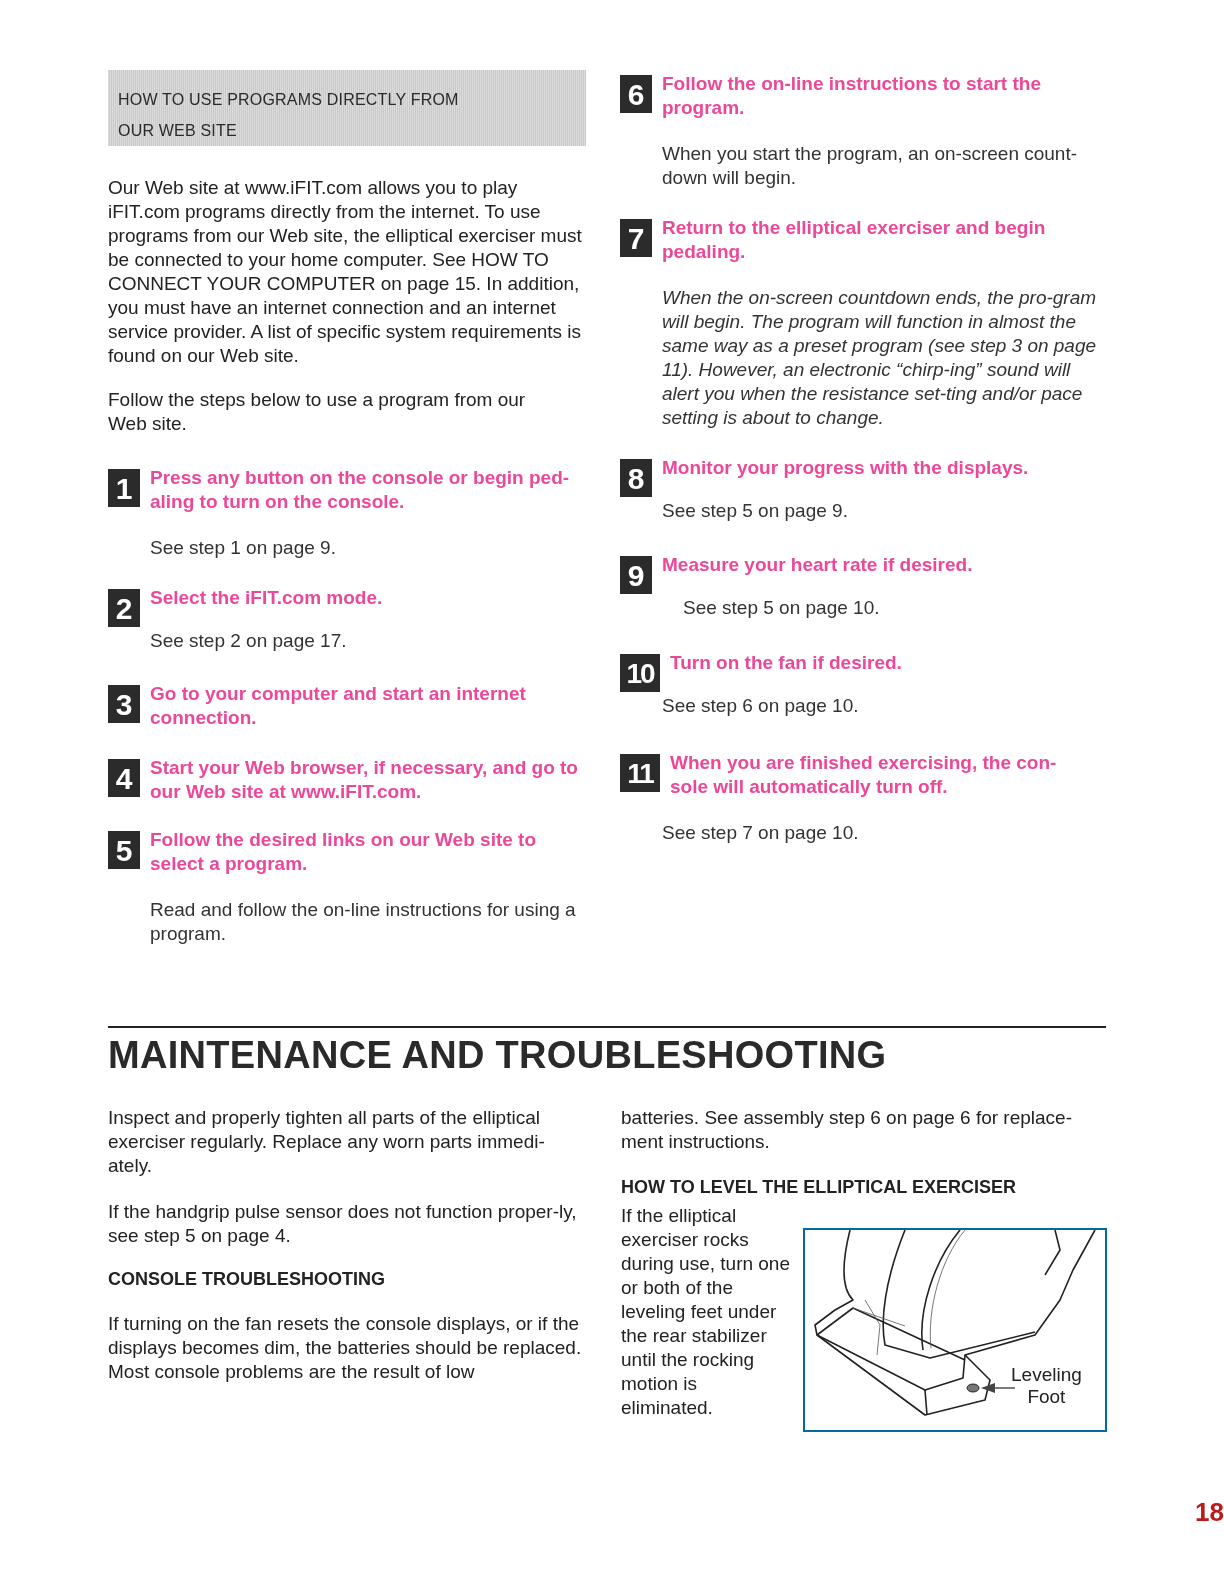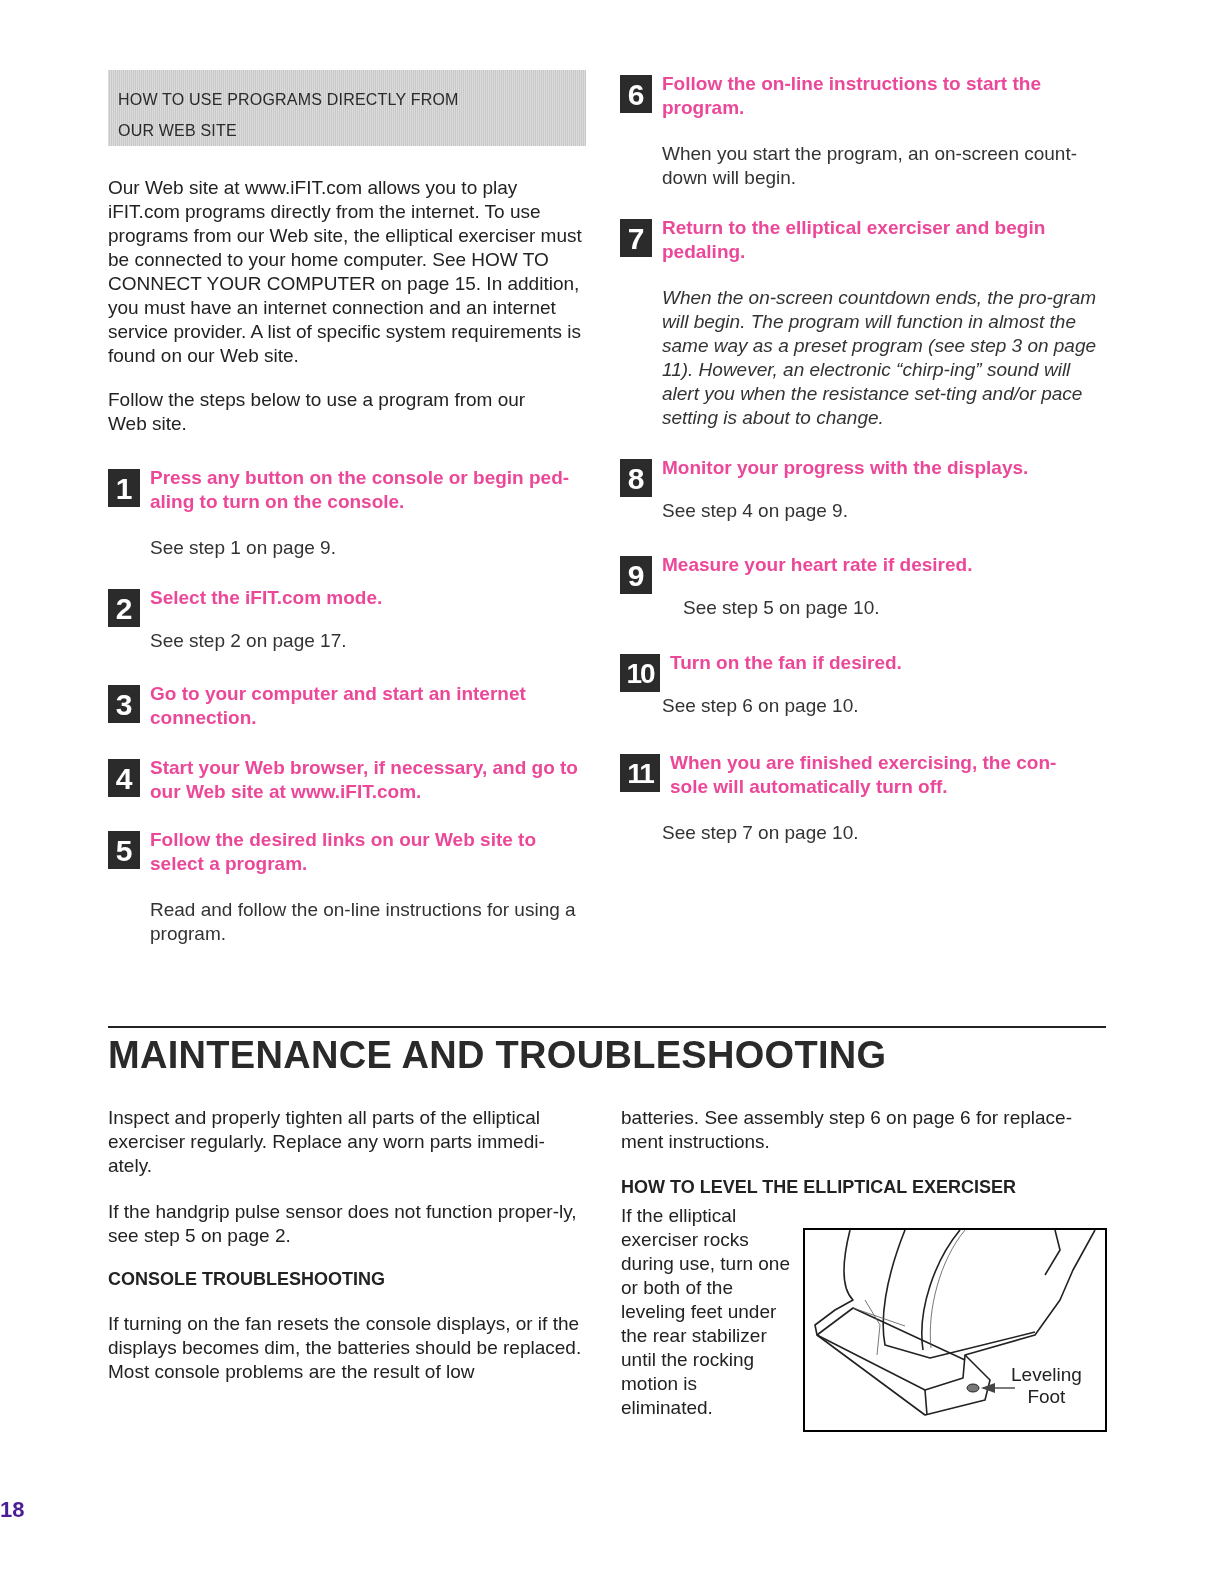--- a/index.html
+++ b/index.html
@@ -39,29 +39,29 @@
       position: absolute; left: 108px; top: 1026px; width: 998px; height: 2px; background: #222;
     }
     .section-title {
       position: absolute; left: 108px; top: 1034px; font-weight: bold; font-size: 38px;
       line-height: 42px; color: #2a2a2a; letter-spacing: 0.3px;
     }
     .subhead { font-weight: bold; font-size: 18px; line-height: 22px; color: #222; margin: 0; }
 
     .figure-box {
       position: absolute; left: 803px; top: 1228px; width: 304px; height: 204px;
-      border: 2px solid #000000; box-sizing: border-box; background: #fff; overflow: hidden;
+      border: 2px solid #0369a1; box-sizing: border-box; background: #fff; overflow: hidden;
     }
     .figure-label {
       position: absolute; left: 206px; top: 134px; font-size: 19px; line-height: 22px;
       color: #222; text-align: center; white-space: pre-line;
     }
     .page-number {
-      position: absolute; left: 0; width: 1224px; top: 1497px; text-align: left;
-      font-weight: bold; font-size: 22px; color: #4c1d95;
+      position: absolute; left: 0; width: 1224px; top: 1497px; text-align: right;
+      font-weight: bold; font-size: 26px; color: #b91c1c;
     }
   </style>
 </head>
 <body>
 
 <div class="banner">
   <div class="banner-title">HOW TO USE PROGRAMS DIRECTLY FROM
 OUR WEB SITE</div>
 </div>
 
@@ -122,21 +122,21 @@
     <div class="step-title" style="width:420px;">Return to the elliptical exerciser and begin pedaling.</div>
   </div>
   <p class="step-body" style="margin:22px 0 0 42px;width:440px;font-style:italic;">When the on-screen countdown ends, the pro-gram will begin. The program will function in almost the same way as a preset program (see step 3 on page 11). However, an electronic “chirp-ing” sound will alert you when the resistance set-ting and/or pace setting is about to change.</p>
 </div>
 
 <div class="step col-right" style="top:456px;">
   <div class="step-head">
     <div class="badge">8</div>
     <div class="step-title">Monitor your progress with the displays.</div>
   </div>
-  <p class="step-body" style="margin:2px 0 0 42px;">See step 4 on page 9.</p>
+  <p class="step-body" style="margin:2px 0 0 42px;">See step 5 on page 9.</p>
 </div>
 
 <div class="step col-right" style="top:553px;">
   <div class="step-head">
     <div class="badge">9</div>
     <div class="step-title">Measure your heart rate if desired.</div>
   </div>
   <p class="step-body" style="margin:2px 0 0 63px;">See step 5 on page 10.</p>
 </div>
 
@@ -154,21 +154,21 @@
     <div class="step-title" style="width:420px;">When you are finished exercising, the con-sole will automatically turn off.</div>
   </div>
   <p class="step-body" style="margin:22px 0 0 42px;">See step 7 on page 10.</p>
 </div>
 
 <div class="section-rule"></div>
 <div class="section-title">MAINTENANCE AND TROUBLESHOOTING</div>
 
 <div class="col col-left" style="top:1106px;">
   <p class="para" style="width:470px;">Inspect and properly tighten all parts of the elliptical exerciser regularly. Replace any worn parts immedi-ately.</p>
-  <p class="para" style="margin-top:22px;width:480px;">If the handgrip pulse sensor does not function proper-ly, see step 5 on page 2.</p>
+  <p class="para" style="margin-top:22px;width:480px;">If the handgrip pulse sensor does not function proper-ly, see step 5 on page 4.</p>
   <p class="subhead" style="margin-top:20px;">CONSOLE TROUBLESHOOTING</p>
   <p class="para" style="margin-top:22px;width:484px;">If turning on the fan resets the console displays, or if the displays becomes dim, the batteries should be replaced. Most console problems are the result of low</p>
 </div>
 
 <div class="col" style="left:621px; top:1106px; width:490px;">
   <p class="para" style="width:490px;">batteries. See assembly step 6 on page 6 for replace-ment instructions.</p>
   <p class="subhead" style="margin-top:22px;">HOW TO LEVEL THE ELLIPTICAL EXERCISER</p>
 </div>
 
 <div class="col" style="left:621px; top:1204px; width:170px;">

